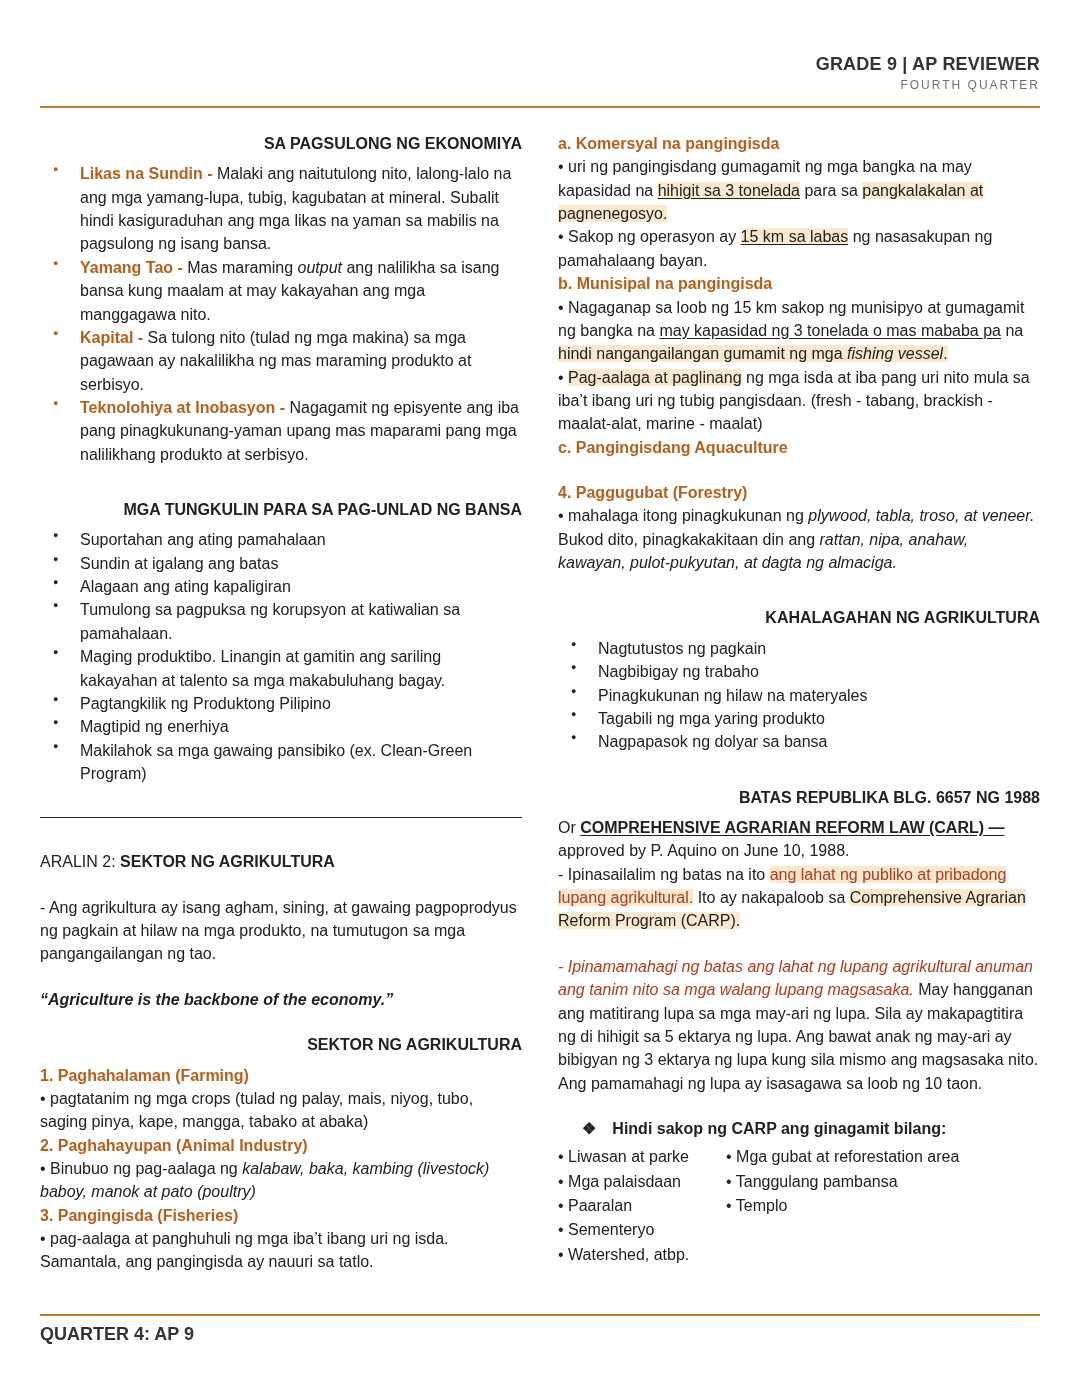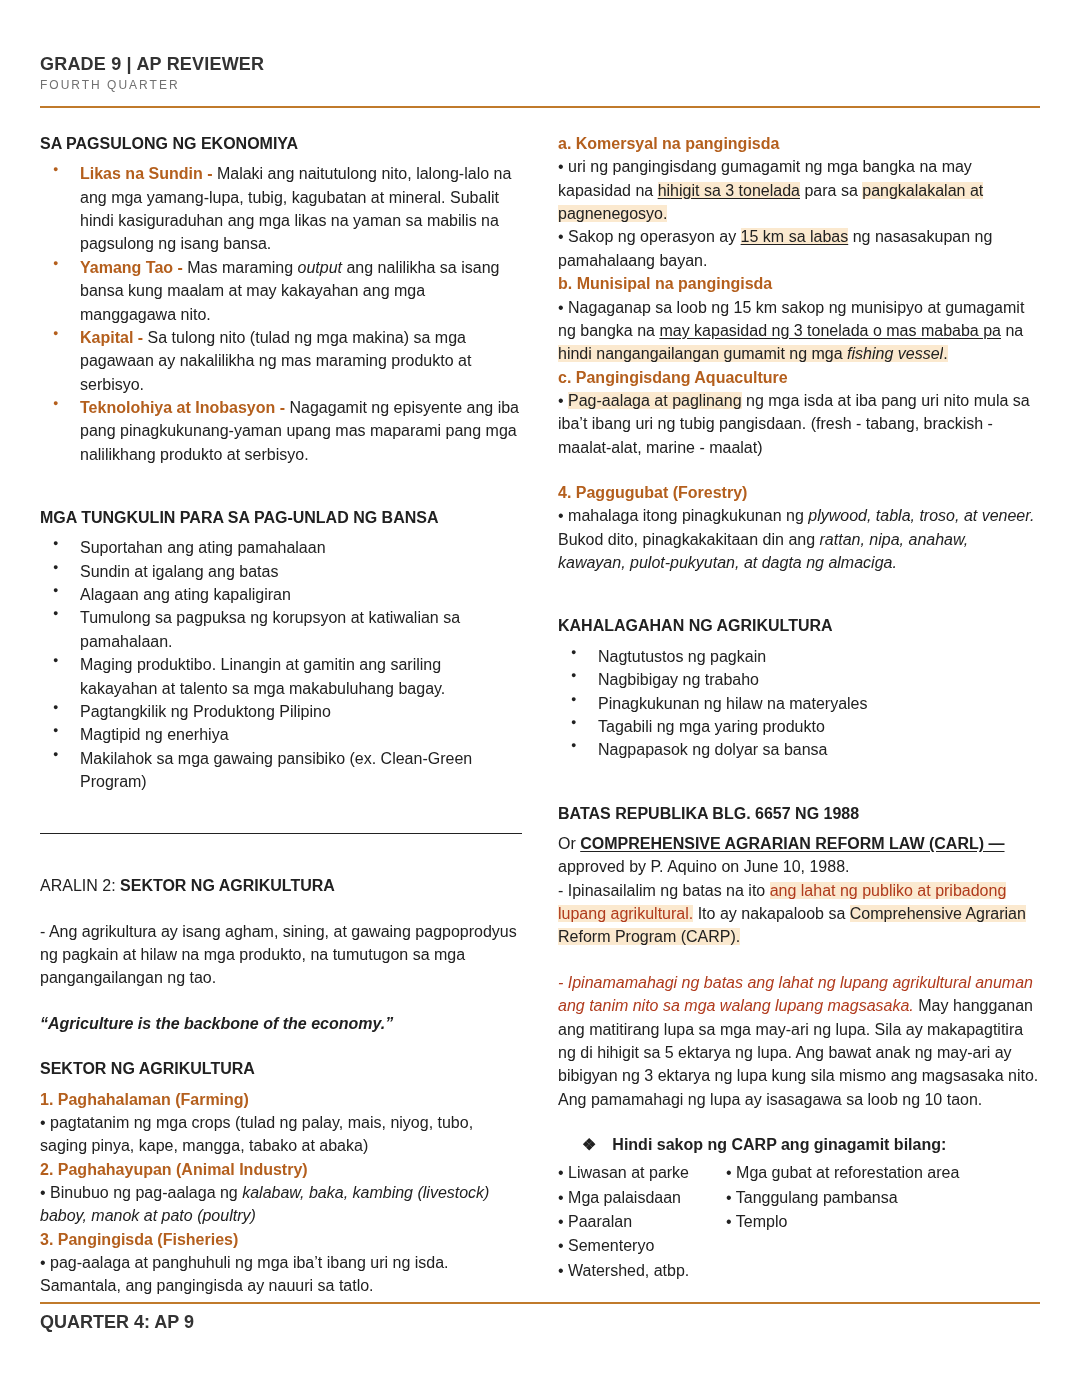--- a/index.html
+++ b/index.html
@@ -1,46 +1,46 @@
 <!DOCTYPE html>
 <html style="--accent: #b45f1d; --red: #b03a1c; --highlight: #fbe9cf; --body: #212121; --muted: #707070; --rule: #c07a2b;"><head>
 <meta charset="utf-8">
 <style>
   :root{--accent:#b45f1d;--red:#b03a1c;--highlight:#fbe9cf;--body:#212121;--muted:#707070;--rule:#c07a2b;}
   *{margin:0;padding:0;box-sizing:border-box}
   html,body{background:#ffffff}
   body{width:1080px;height:1397px;font-family:"Liberation Sans",sans-serif;color:var(--body);overflow:hidden}
   .page{position:relative;width:100%;height:100%;padding:54px 40px 0}
-  .doc-header{text-align:left}
+  .doc-header{text-align:right}
   .doc-title{font-size:18px;font-weight:bold;color:#333;letter-spacing:.2px}
   .doc-subtitle{font-size:12px;color:var(--muted);letter-spacing:2px;margin-top:3px}
   .header-rule{height:0;border-bottom:2px solid var(--rule);margin-top:14px}
   .columns{display:flex;gap:36px;margin-top:24px;align-items:flex-start}
   .col{flex:1 1 0;min-width:0;font-size:16px;line-height:1.46}
-  .heading{font-weight:bold;text-align:left;margin:0 0 7px}
+  .heading{font-weight:bold;text-align:right;margin:0 0 7px}
   .para{margin:0}
   .bullets{list-style:none;margin:0 0 2px}
   .bullets li{position:relative;padding-left:40px}
   .bullets li::before{content:"●";position:absolute;left:13px;top:1px;font-size:9px}
   .bullets.accent li::before{color:var(--accent)}
   .bullets.plain li::before{color:var(--body)}
   .divider{border-bottom:1.5px solid #222222}
   .two-col{display:flex;margin-top:4px}
   .two-col ul{list-style:none}
   .two-col ul:first-child{width:168px;flex:0 0 auto}
   .two-col ul + ul{flex:1}
   .two-col li{margin:1px 0}
   .b{font-weight:bold}
   .i{font-style:italic}
   .u{text-decoration:underline;text-underline-offset:2px}
   .hl{background:var(--highlight)}
   .indent{padding-left:24px}
   .mt-lg{margin-top:22px}
-  .mt-xl{margin-top:40px}
-  .doc-footer{position:absolute;left:40px;right:40px;bottom:64px}
+  .mt-xl{margin-top:32px}
+  .doc-footer{position:absolute;left:40px;right:40px;bottom:52px}
   .footer-rule{border-bottom:2px solid var(--rule)}
   .footer-label{font-size:18px;font-weight:bold;color:#333;margin-top:8px}
 </style>
 </head>
 <body>
 
 <div class="page">
   <header class="doc-header">
     <div class="doc-title">GRADE 9 | AP REVIEWER</div>
     <div class="doc-subtitle">FOURTH QUARTER</div>
@@ -78,22 +78,22 @@
         <div class="para"><span>• Binubuo ng pag-aalaga ng </span><span class="i">kalabaw, baka, kambing (livestock) baboy, manok at pato (poultry)</span></div>
         <div class="para"><span class="b" style="color: var(--accent); text-align: right;">3. Pangingisda (Fisheries)</span></div>
         <div class="para"><span>• pag-aalaga at panghuhuli ng mga iba’t ibang uri ng isda. Samantala, ang pangingisda ay nauuri sa tatlo.</span></div>
       </section>
     <section class="col" id="col-right">
         <div class="para"><span class="b" style="color: var(--accent);">a. Komersyal na pangingisda</span></div>
         <div class="para"><span>• uri ng pangingisdang gumagamit ng mga bangka na may kapasidad na </span><span class="u hl">hihigit sa 3 tonelada</span><span> para sa </span><span class="hl">pangkalakalan at pagnenegosyo.</span></div>
         <div class="para"><span>• Sakop ng operasyon ay </span><span class="u hl">15 km sa labas</span><span> ng nasasakupan ng pamahalaang bayan.</span></div>
         <div class="para"><span class="b" style="color: var(--accent);">b. Munisipal na pangingisda</span></div>
         <div class="para"><span>• Nagaganap sa loob ng 15 km sakop ng munisipyo at gumagamit ng bangka na </span><span class="u">may kapasidad ng 3 tonelada o mas mababa pa</span><span> na </span><span class="hl">hindi nangangailangan gumamit ng mga </span><span class="i hl">fishing vessel</span><span class="hl">.</span></div>
+        <div class="para"><span>• </span><span class="hl">Pag-aalaga at paglinang</span><span> ng mga isda at iba pang uri nito mula sa iba’t ibang uri ng tubig pangisdaan. (fresh - tabang, brackish - maalat-alat, marine - maalat)</span></div>
         <div class="para"><span class="b" style="color: var(--accent);">c. Pangingisdang Aquaculture</span></div>
-        <div class="para"><span>• </span><span class="hl">Pag-aalaga at paglinang</span><span> ng mga isda at iba pang uri nito mula sa iba’t ibang uri ng tubig pangisdaan. (fresh - tabang, brackish - maalat-alat, marine - maalat)</span></div>
         <div class="para mt-lg"><span class="b" style="color: var(--accent);">4. Paggugubat (Forestry)</span></div>
         <div class="para"><span>• mahalaga itong pinagkukunan ng </span><span class="i">plywood, tabla, troso, at veneer.</span><span> Bukod dito, pinagkakakitaan din ang </span><span class="i">rattan, nipa, anahaw, kawayan, pulot-pukyutan, at dagta ng almaciga.</span></div>
         <div class="heading mt-xl"><span class="b">KAHALAGAHAN NG AGRIKULTURA</span></div>
         <ul class="bullets plain">
           <li><span>Nagtutustos ng pagkain</span></li>
           <li><span>Nagbibigay ng trabaho</span></li>
           <li><span>Pinagkukunan ng hilaw na materyales</span></li>
           <li><span>Tagabili ng mga yaring produkto</span></li>
           <li><span>Nagpapasok ng dolyar sa bansa</span></li>
         </ul>

